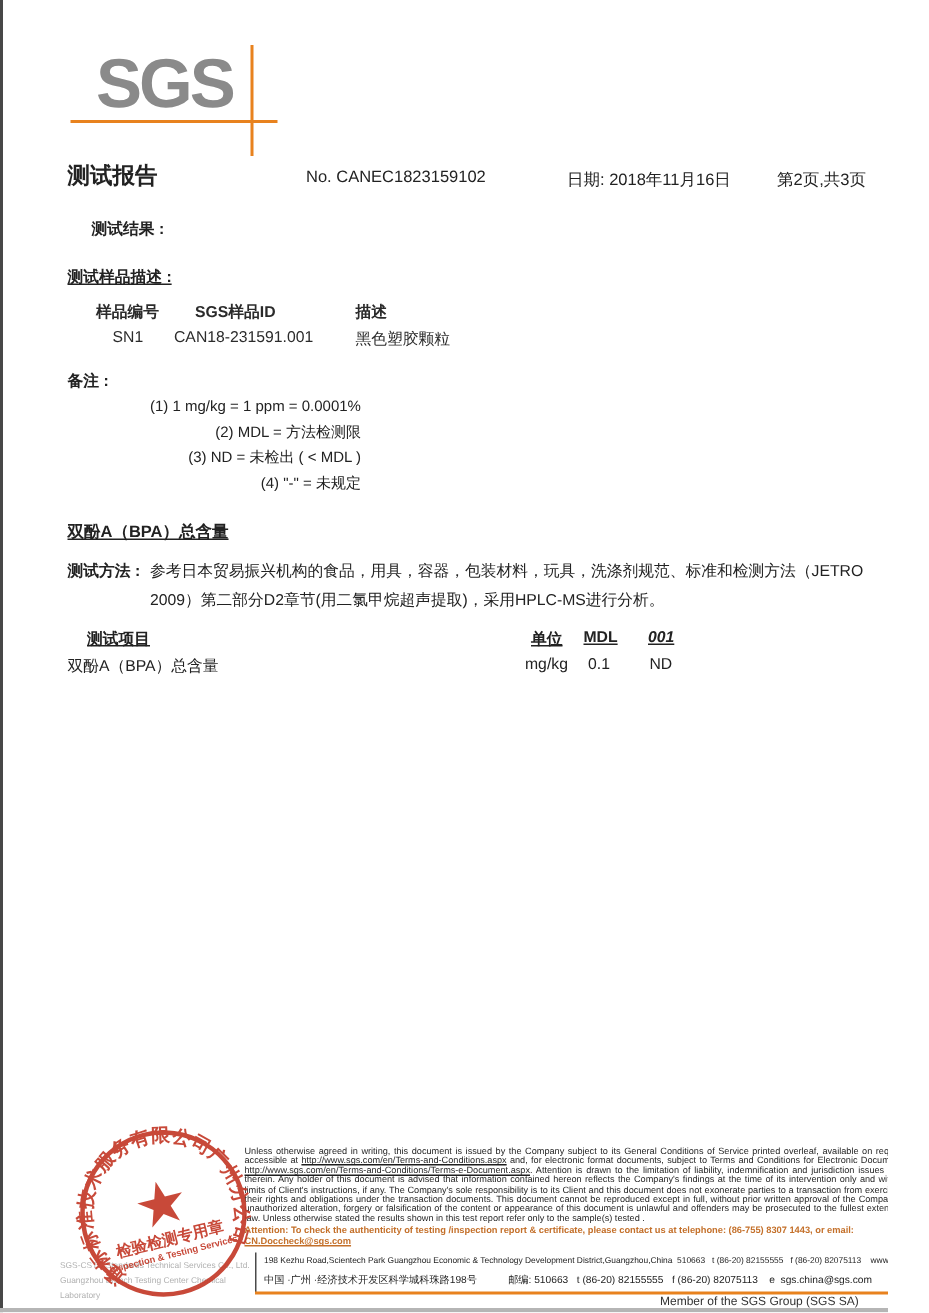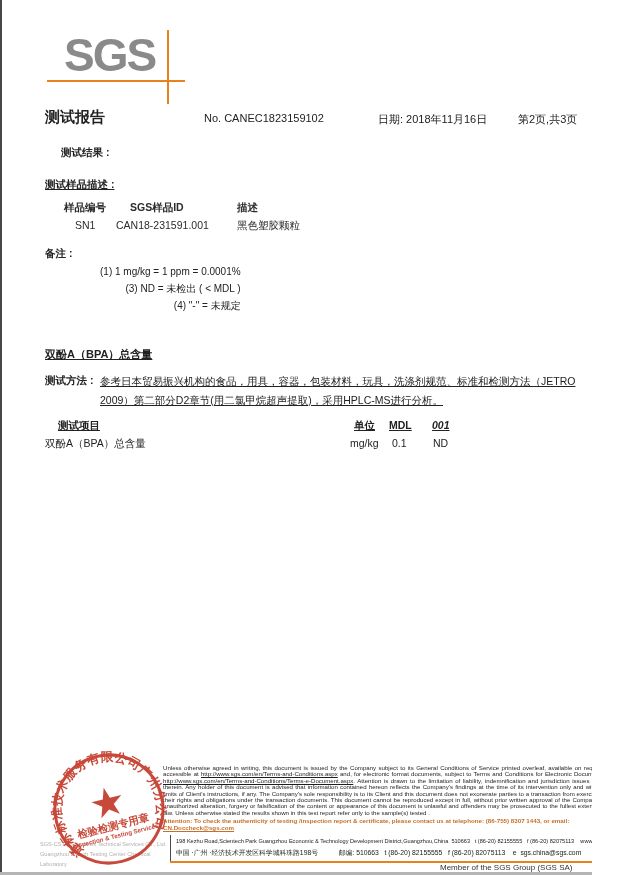--- a/index.html
+++ b/index.html
@@ -41,21 +41,21 @@
   .s-h3 { position: absolute; left: 237px; top: 201px; font-weight: 600; font-size: 10.5px; }
   .s-r1 { position: absolute; left: 75px;  top: 219px; font-size: 10.5px; text-align: center; }
   .s-r2 { position: absolute; left: 116px; top: 219px; font-size: 10.5px; }
   .s-r3 { position: absolute; left: 237px; top: 219px; font-size: 10.5px; }
 
   .notes-label { position: absolute; left: 45px; top: 247px; }
   .notes-list { position: absolute; left: 100px; top: 263px; font-size: 10px; line-height: 17px; color: #222; list-style: none; text-align: right; }
 
   .bpa-title { position: absolute; left: 45px; top: 347px; font-size: 11px; font-weight: bold; text-decoration: underline; color: #222; }
   .method-label { position: absolute; left: 45px; top: 374px; }
-  .method-text { position: absolute; left: 100px; top: 372px; width: 480px; font-size: 10.5px; line-height: 18.5px; color: #222; text-decoration: underline; }
+  .method-text { position: absolute; left: 100px; top: 372px; width: 480px; font-size: 10.5px; line-height: 18.5px; color: #222; }
 
   .t-h { position: absolute; top: 419px; font-size: 10.5px; font-weight: 600; text-decoration: underline; color: #222; }
   .t-h-item { left: 58px; }
   .t-h-unit { left: 354px; }
   .t-h-mdl  { left: 389px; }
   .t-h-001  { left: 432px; font-style: italic; font-weight: 600; }
   .t-r { position: absolute; top: 437px; font-size: 10.5px; color: #222; }
   .t-r-item { left: 45px; }
   .t-r-unit { left: 350px; }
   .t-r-mdl  { left: 392px; }
@@ -116,20 +116,21 @@
   <div class="s-h1">样品编号</div>
   <div class="s-h2">SGS样品ID</div>
   <div class="s-h3">描述</div>
   <div class="s-r1">SN1</div>
   <div class="s-r2">CAN18-231591.001</div>
   <div class="s-r3">黑色塑胶颗粒</div>
 
   <div class="label notes-label">备注 :</div>
   <ul class="notes-list">
     <li>(1) 1 mg/kg = 1 ppm = 0.0001%</li>
+    <li>(2) MDL = 方法检测限</li>
     <li>(3) ND = 未检出 ( &lt; MDL )</li>
     <li>(4) "-" = 未规定</li>
   </ul>
 
   <div class="bpa-title">双酚A（BPA）总含量</div>
   <div class="label method-label">测试方法 :</div>
   <div class="method-text">参考日本贸易振兴机构的食品，用具，容器，包装材料，玩具，洗涤剂规范、标准和检测方法（JETRO 2009）第二部分D2章节(用二氯甲烷超声提取)，采用HPLC-MS进行分析。</div>
 
   <div class="t-h t-h-item">测试项目</div>
   <div class="t-h t-h-unit">单位</div>

